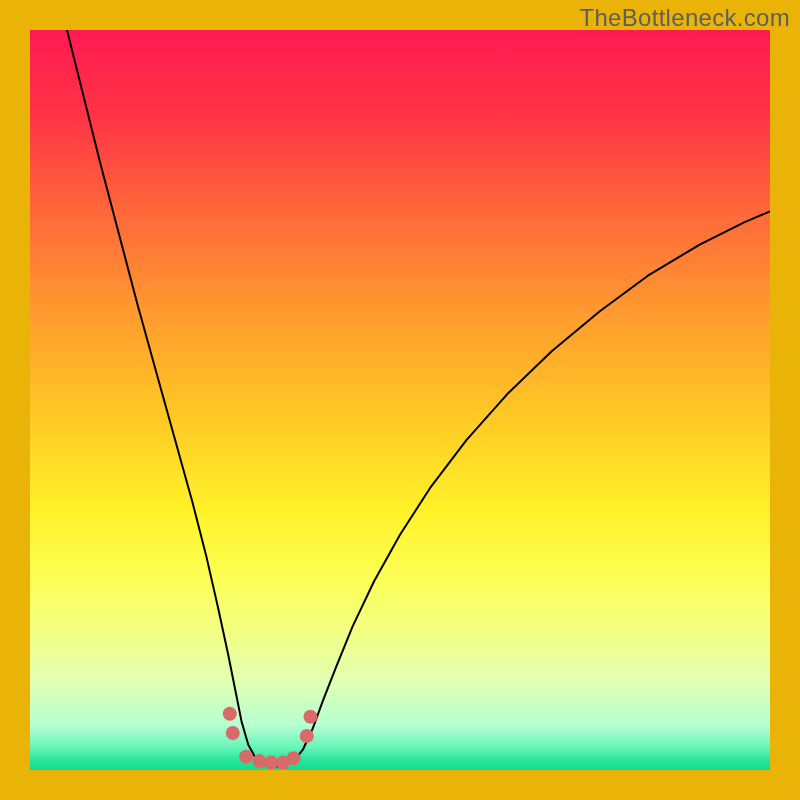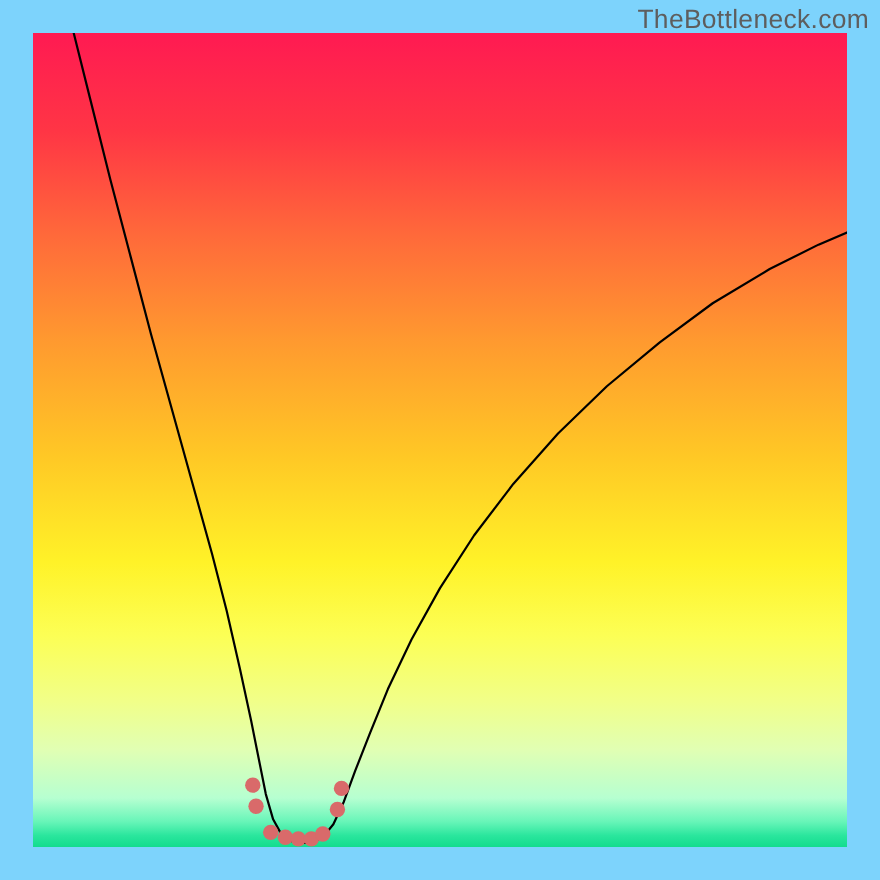--- a/index.html
+++ b/index.html
@@ -7,21 +7,21 @@
     padding: 0;
     width: 800px;
     height: 800px;
     background: #000;
     overflow: hidden;
   }
   .stage {
     position: relative;
     width: 800px;
     height: 800px;
-    background: #7dd3fc;
+    background: #eab308;
   }
   .plot-area {
     position: absolute;
     left: 30px;
     top: 30px;
     width: 740px;
     height: 740px;
     overflow: hidden;
   }
   .plot-area svg {

